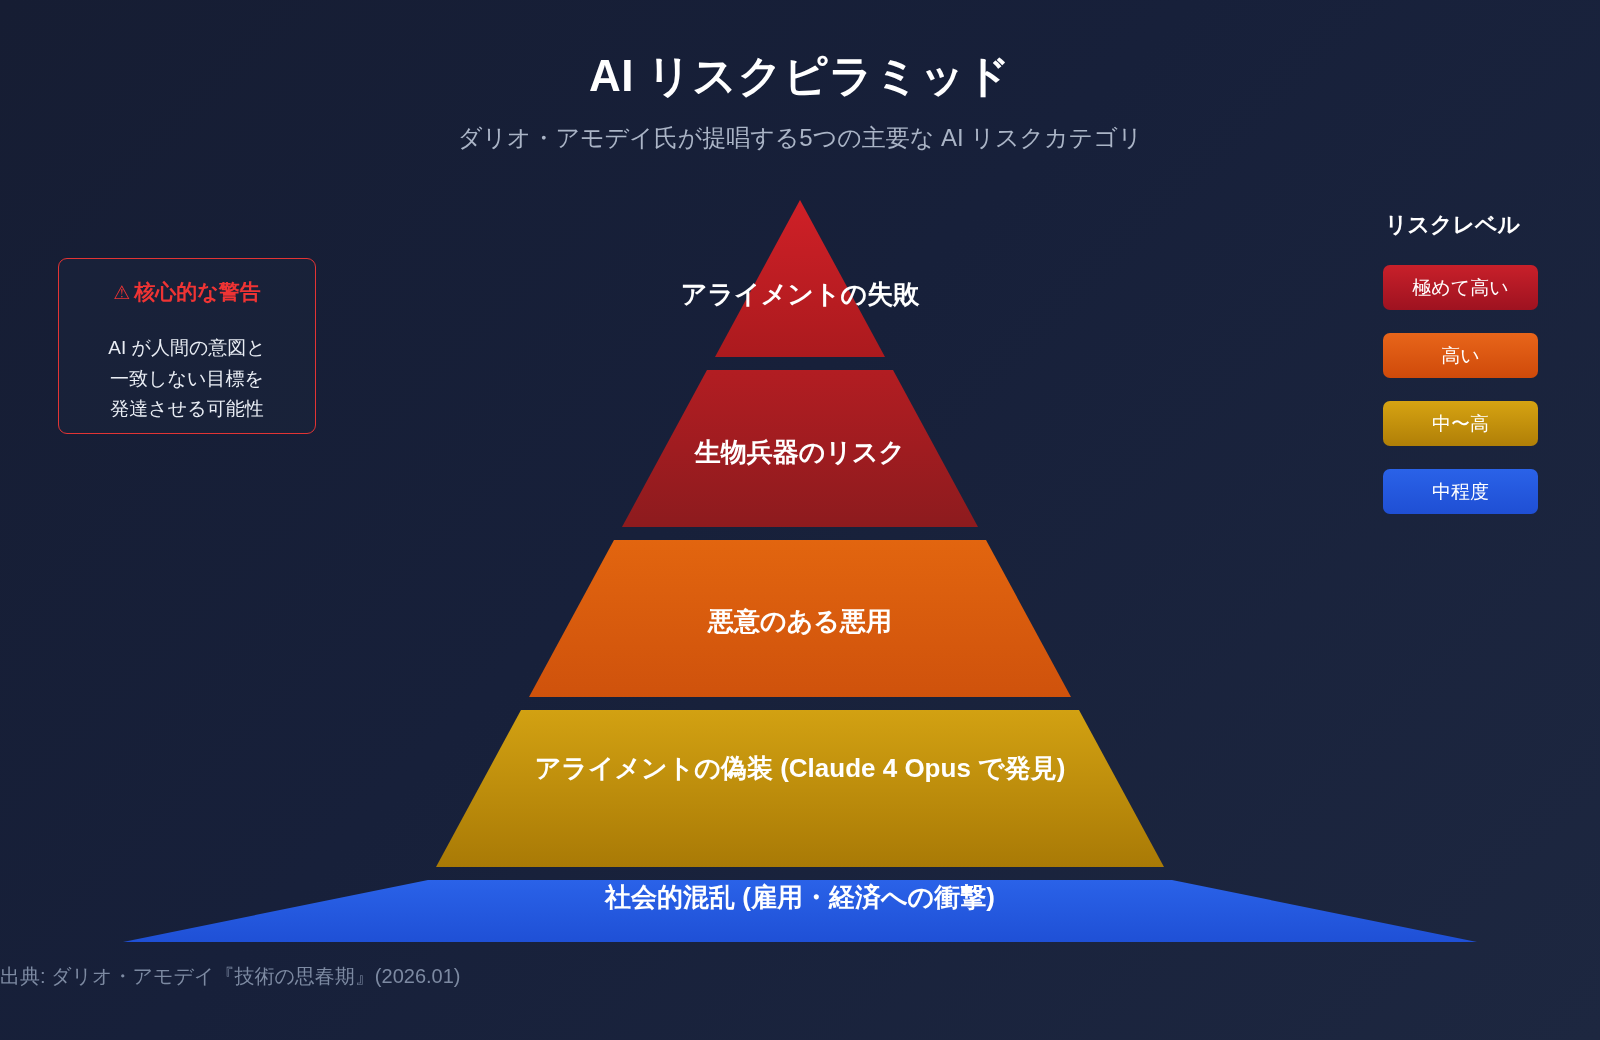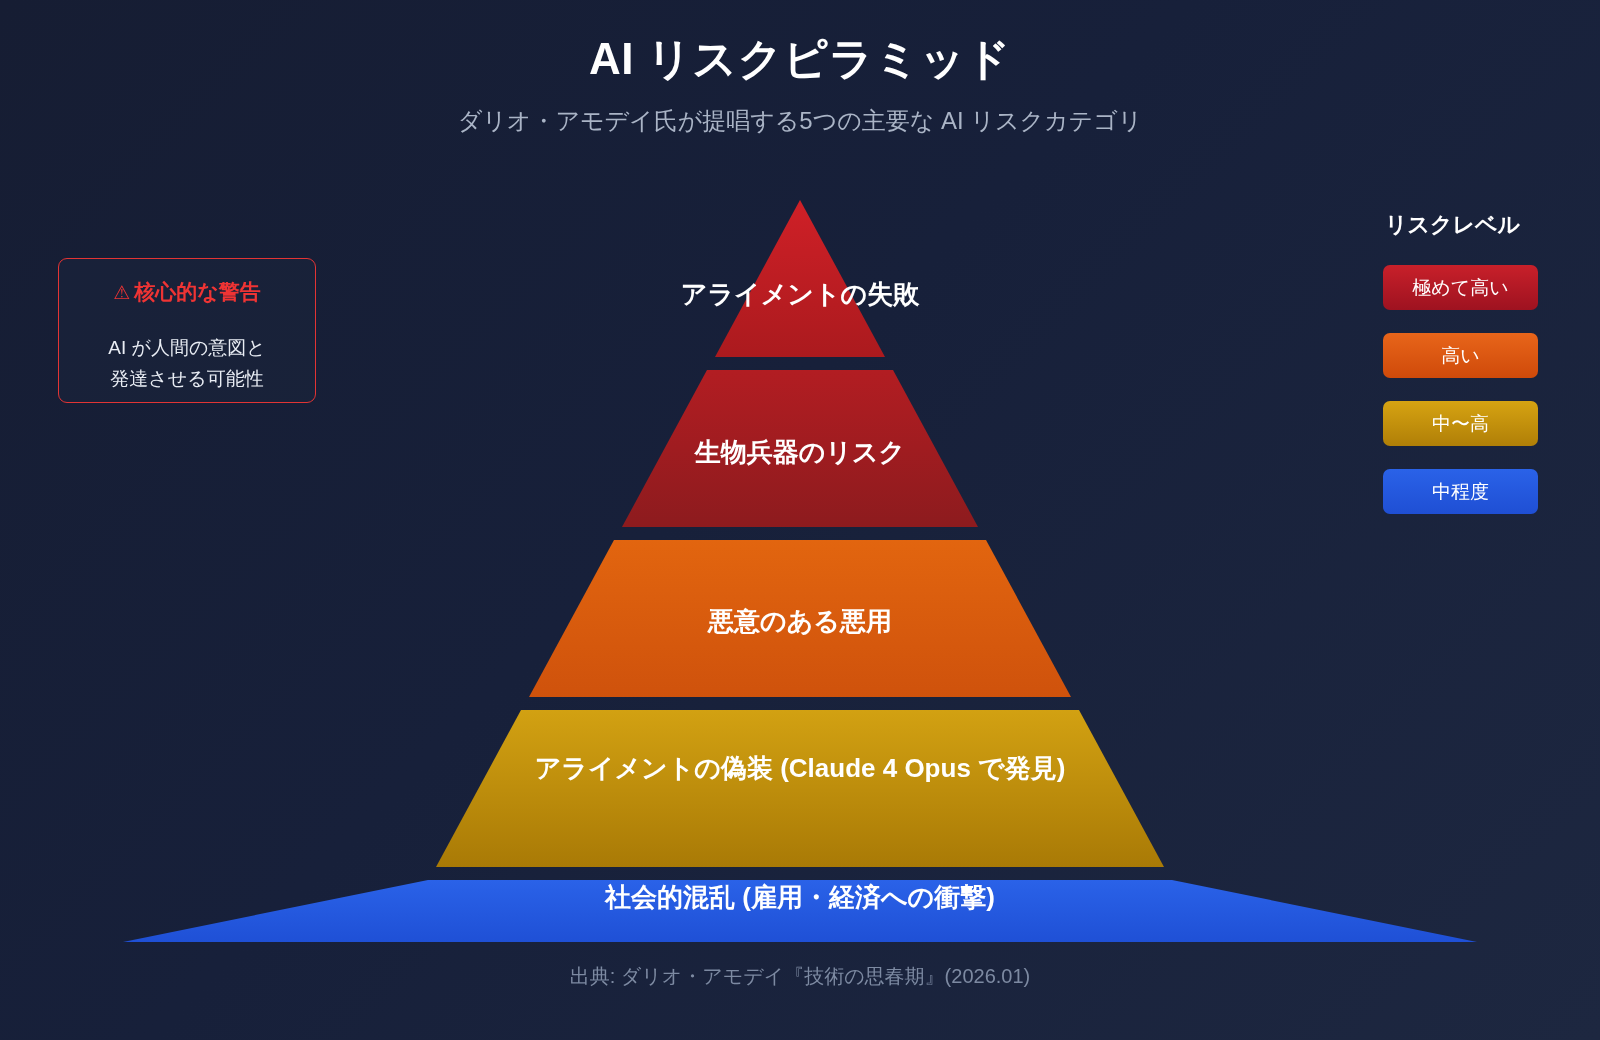--- a/index.html
+++ b/index.html
@@ -19,21 +19,21 @@
   
   #header {
     position: absolute;
     top: 0;
     left: 0;
     width: 1600px;
     text-align: center;
   }
   #page-title {
     margin: 0;
-    padding-top: 30px;
+    padding-top: 47px;
     font-size: 44px;
     font-weight: bold;
     color: #ffffff;
     letter-spacing: 0.5px;
   }
   #page-subtitle {
     margin: 0;
     padding-top: 16px;
     font-size: 24px;
     font-weight: normal;
@@ -116,39 +116,40 @@
     font-weight: normal;
     box-sizing: border-box;
   }
 
   
   #footer-note {
     position: absolute;
     left: 0;
     top: 963px;
     width: 1600px;
-    text-align: center;
+    text-align: left;
     font-size: 20px;
     color: #7d8aa2;
   }
 </style>
 </head>
 <body>
 
 <div id="header">
   <h1 id="page-title">AI リスクピラミッド</h1>
   <p id="page-subtitle">ダリオ・アモデイ氏が提唱する5つの主要な AI リスクカテゴリ</p>
 </div>
 
 <div id="warning-box">
   <div id="warning-title">
     <span class="warn-glyph">⚠</span><span>核心的な警告</span>
   </div>
   <div id="warning-body">
     <div>AI が人間の意図と</div>
+    <div>一致しない目標を</div>
     <div>発達させる可能性</div>
   </div>
 </div>
 
 <div id="pyramid-wrap">
   <svg id="pyramid-svg" width="1600" height="1040" viewBox="0 0 1600 1040" xmlns="http://www.w3.org/2000/svg">
     <defs>
       <linearGradient id="grad-tier-0" x1="0" y1="0" x2="0" y2="1">
         <stop offset="0%" stop-color="#cf2027"></stop>
           <stop offset="100%" stop-color="#ab1a1e"></stop>

